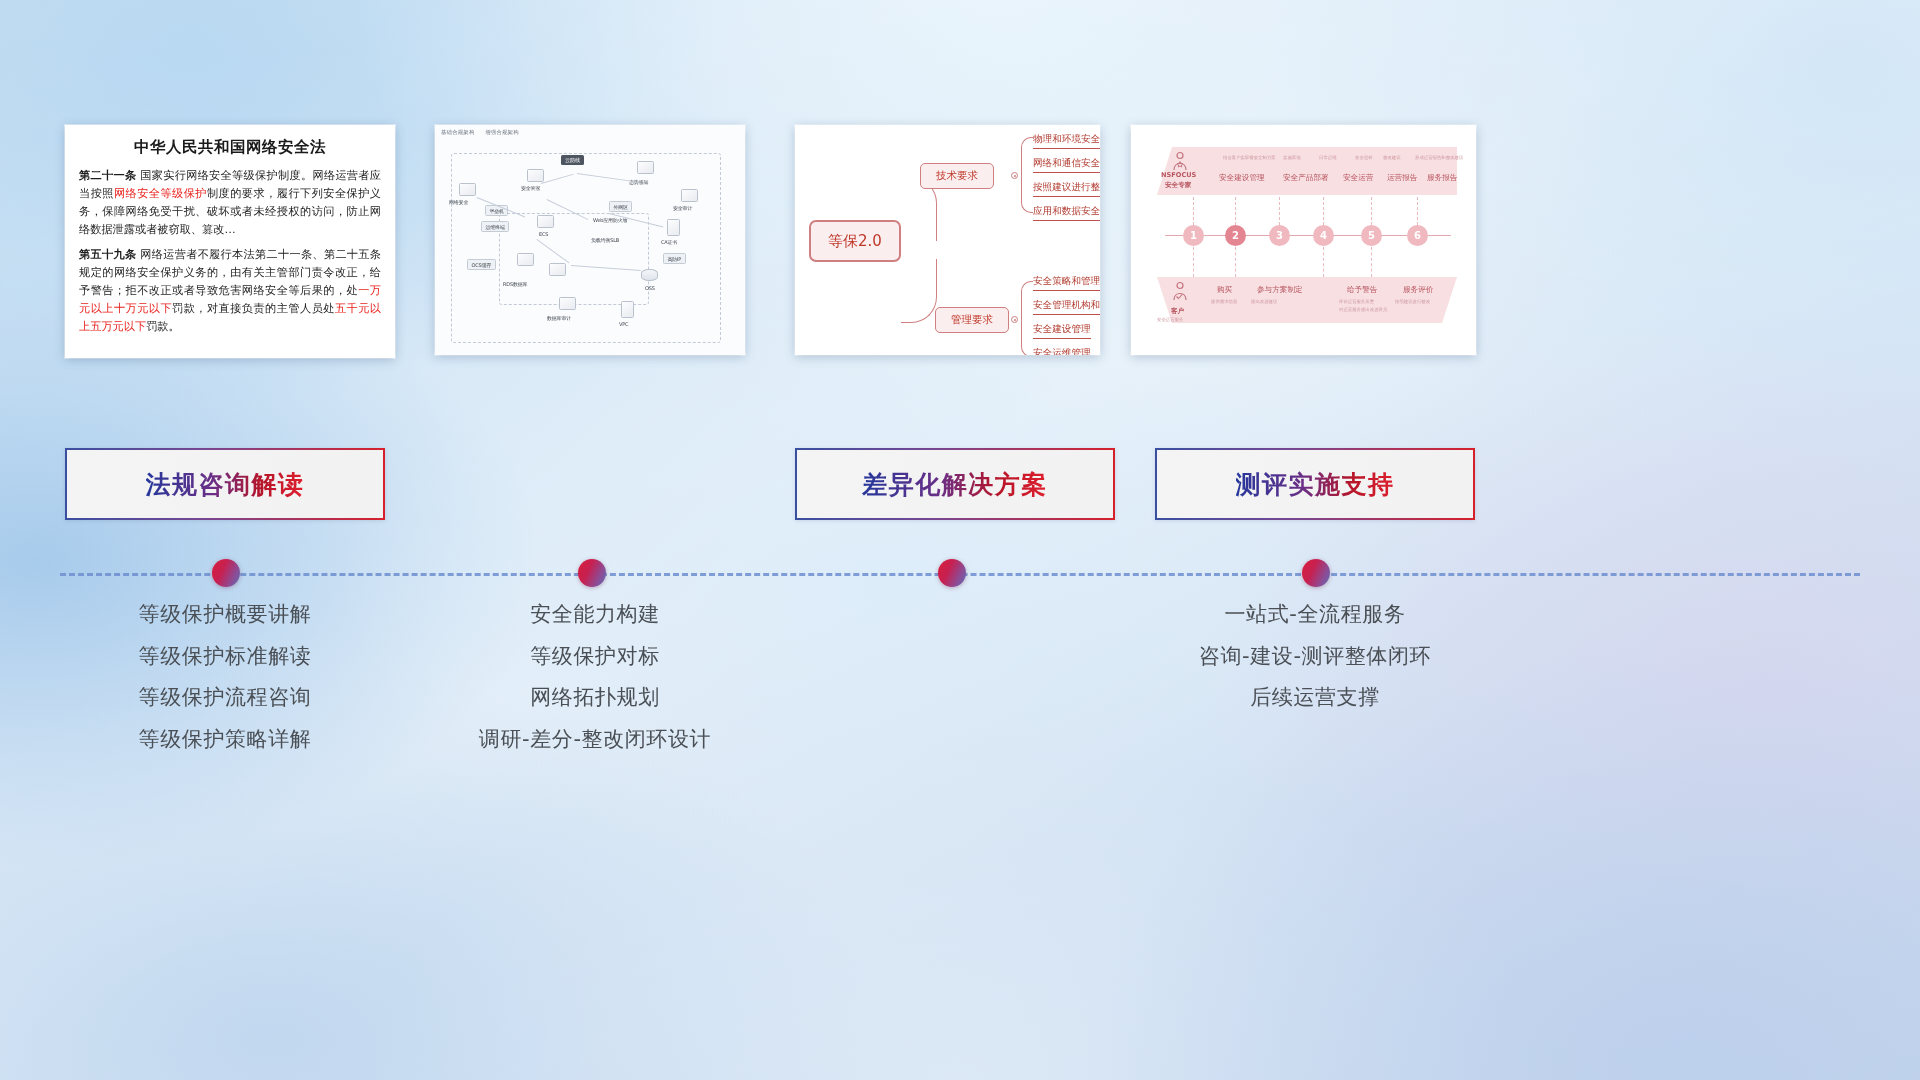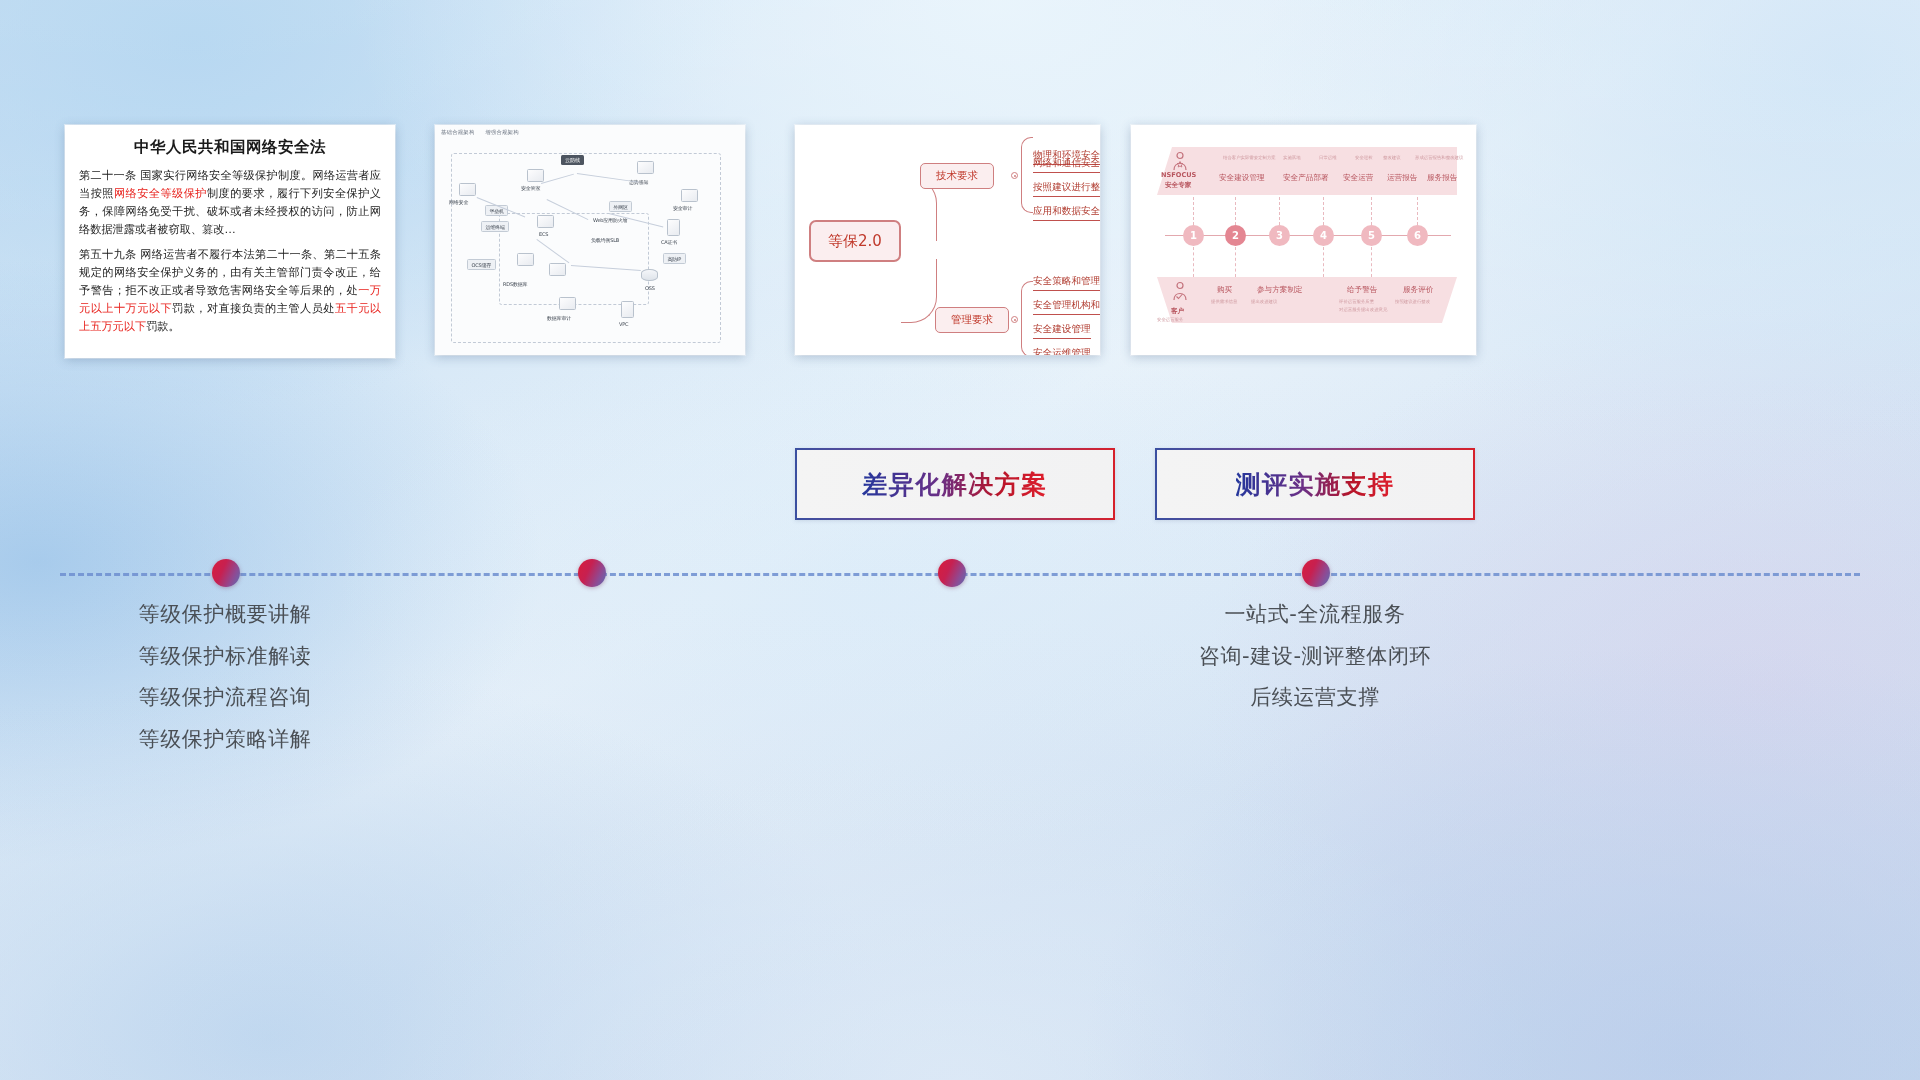--- a/index.html
+++ b/index.html
@@ -43,21 +43,21 @@
   .law { padding:12px 14px 0 14px; }
   .law-title {
     text-align:center; font-weight:bold; font-size:15.5px; color:#1a1a1a;
     letter-spacing:.5px; margin-bottom:9px;
     font-family:"DejaVu Sans","Liberation Sans",sans-serif;
   }
   .law-p {
     font-size:11.2px; line-height:1.62; color:#1d1d1d; text-align:justify;
     margin-bottom:6px; font-family:"DejaVu Sans","Liberation Sans",sans-serif;
   }
-  .law-p b { font-weight:normal; }
+  .law-p b { font-weight:bold; }
   .law-hl { color:#e8201b; }
 
   
   .arch { position:absolute; inset:0; background:#fbfcfd; }
   .arch-tabs { position:absolute; top:4px; left:6px; font-size:5.4px; color:#6a7380; letter-spacing:.2px; }
   .arch-tabs span { margin-right:9px; }
   .arch-canvas { position:absolute; inset:14px 6px 6px 6px; }
   .node {
     position:absolute; background:linear-gradient(145deg,#fdfdfe,#e8ebf0);
     border:.6px solid #b9c2cd; border-radius:1.5px;
@@ -281,21 +281,21 @@
 
         <div class="mm-node mm-branch" style="left:125px;top:38px;">技术要求</div>
         <div class="mm-node mm-branch" style="left:140px;top:182px;">管理要求</div>
 
         <div class="mm-dot" style="left:216px;top:47px;"></div>
         <div class="mm-dot" style="left:216px;top:191px;"></div>
 
         <div class="mm-curve" style="left:226px;top:12px;width:12px;height:76px;border-right:none;border-top-left-radius:10px;border-bottom-left-radius:10px;border-color:#cf7f80;"></div>
         <div class="mm-curve" style="left:226px;top:156px;width:12px;height:76px;border-right:none;border-top-left-radius:10px;border-bottom-left-radius:10px;border-color:#cf7f80;"></div>
 
-        <div class="mm-leaf" style="left:238px;top:24px;">物理和环境安全</div>
+        <div class="mm-leaf" style="left:238px;top:8px;">物理和环境安全</div>
         <div class="mm-leaf" style="left:238px;top:32px;">网络和通信安全</div>
         <div class="mm-leaf" style="left:238px;top:56px;">按照建议进行整改</div>
         <div class="mm-leaf" style="left:238px;top:80px;">应用和数据安全</div>
 
         <div class="mm-leaf" style="left:238px;top:150px;">安全策略和管理制度</div>
         <div class="mm-leaf" style="left:238px;top:174px;">安全管理机构和人员</div>
         <div class="mm-leaf" style="left:238px;top:198px;">安全建设管理</div>
         <div class="mm-leaf" style="left:238px;top:222px;">安全运维管理</div>
       </div>
     </div>
@@ -364,20 +364,23 @@
         <div class="proc-sub" style="left:80px;top:174px;">提供需求信息</div>
         <div class="proc-sub" style="left:120px;top:174px;">提出改进建议</div>
         <div class="proc-sub" style="left:208px;top:174px;">评价运营服务质量</div>
         <div class="proc-sub" style="left:264px;top:174px;">按照建议进行整改</div>
         <div class="proc-sub" style="left:208px;top:182px;">对运营服务提出改进意见</div>
       </div>
     </div>
   </div>
 
   <div class="hdr-row">
+    <div class="hdr hdr-1">
+      <span class="hdr-txt">法规咨询解读</span>
+    </div>
     <div class="hdr hdr-4">
       <span class="hdr-txt">测评实施支持</span>
     </div>
     <div class="hdr hdr-3">
       <span class="hdr-txt">差异化解决方案</span>
     </div>
   </div>
 
   <div class="tl">
     <div class="tl-line"></div>
@@ -389,20 +392,26 @@
 
   <div class="lists">
 
     <div class="col col-1">
       <div class="item">等级保护概要讲解</div>
       <div class="item">等级保护标准解读</div>
       <div class="item">等级保护流程咨询</div>
       <div class="item">等级保护策略详解</div>
     </div>
 
+    <div class="col col-2">
+      <div class="item">安全能力构建</div>
+      <div class="item">等级保护对标</div>
+      <div class="item">网络拓扑规划</div>
+      <div class="item">调研-差分-整改闭环设计</div>
+    </div>
 
 
     <div class="col col-4">
       <div class="item">一站式-全流程服务</div>
       <div class="item">咨询-建设-测评整体闭环</div>
       <div class="item">后续运营支撑</div>
     </div>
   </div>
 
 </div>

